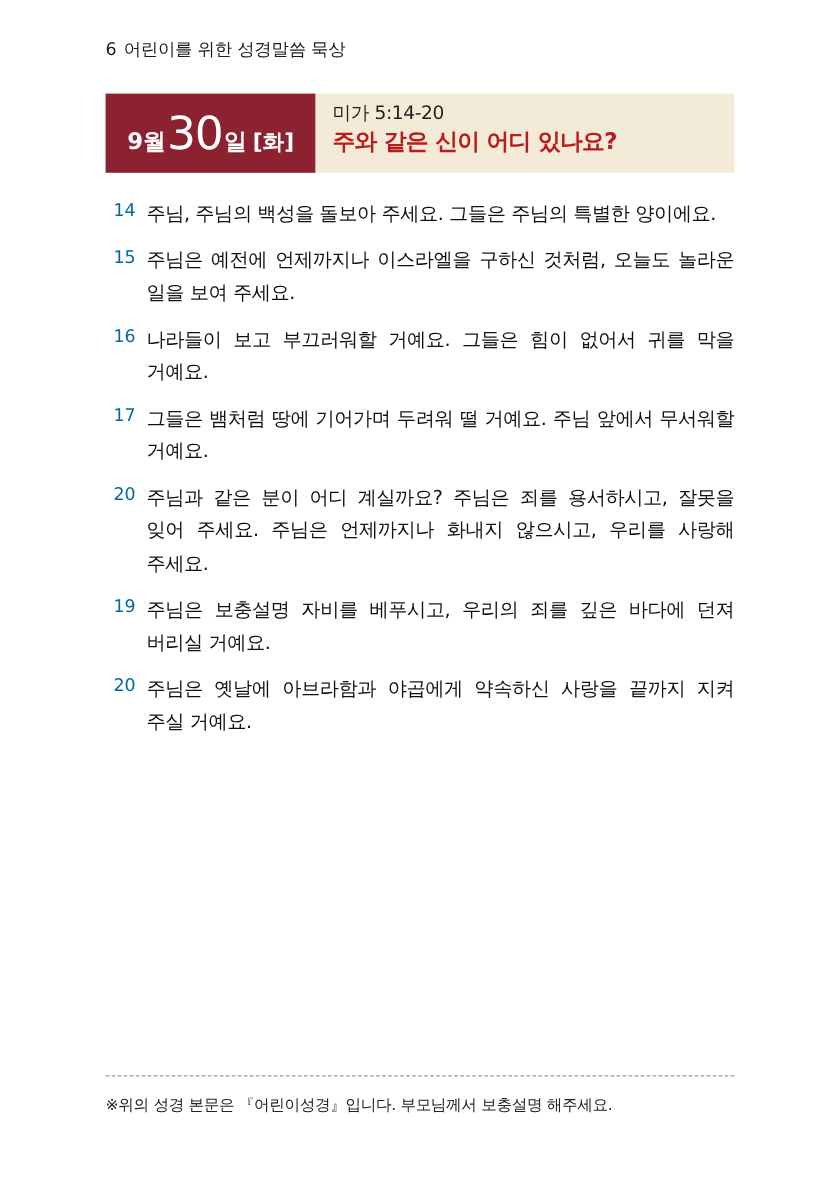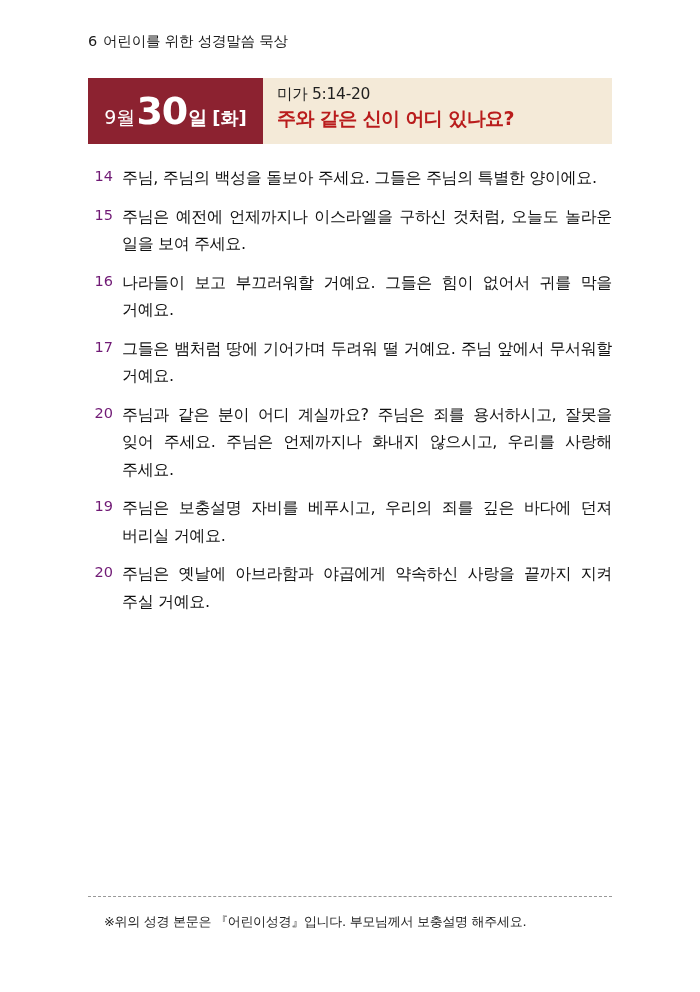--- a/index.html
+++ b/index.html
@@ -56,25 +56,25 @@
     justify-content: center;
     white-space: nowrap;
   }
   .date-inner {
     display: flex;
     align-items: baseline;
     line-height: 1;
   }
   .date-month {
     font-size: 19px;
-    font-weight: normal;
+    font-weight: bold;
   }
   .date-day {
     font-size: 38px;
-    font-weight: bold;
+    font-weight: normal;
     padding: 0 1px;
     letter-spacing: -1px;
   }
   .date-suffix {
     font-size: 19px;
     font-weight: bold;
   }
   .date-weekday {
     font-size: 18px;
     font-weight: bold;
@@ -115,21 +115,21 @@
     margin-bottom: 11px;
   }
   .verse-num {
     width: 34px;
     flex: 0 0 34px;
     text-align: right;
     padding-right: 9px;
     box-sizing: border-box;
     font-size: 14.5px;
     line-height: 1.72;
-    color: #701a75;
+    color: #0369a1;
   }
   .verse-text {
     flex: 1;
     font-size: 16px;
     line-height: 1.72;
     letter-spacing: -0.35px;
     text-align: justify;
     color: #111111;
     word-break: keep-all;
   }
@@ -137,21 +137,21 @@
   
   .footnote-rule {
     position: absolute;
     left: 88px;
     top: 896px;
     width: 524px;
     border-top: 1px dashed #999999;
   }
   .footnote {
     position: absolute;
-    left: 104px;
+    left: 88px;
     top: 912px;
     width: 524px;
     font-size: 13px;
     letter-spacing: -0.3px;
     color: #222222;
     line-height: 1.5;
   }
 </style>
 </head>
 <body>

